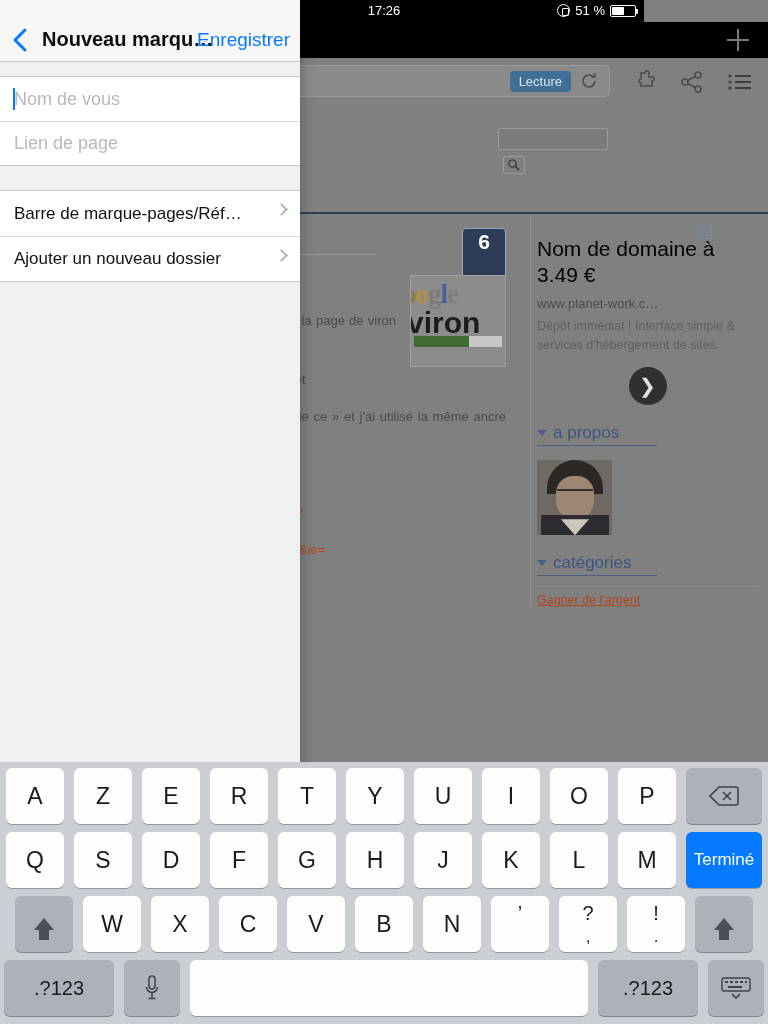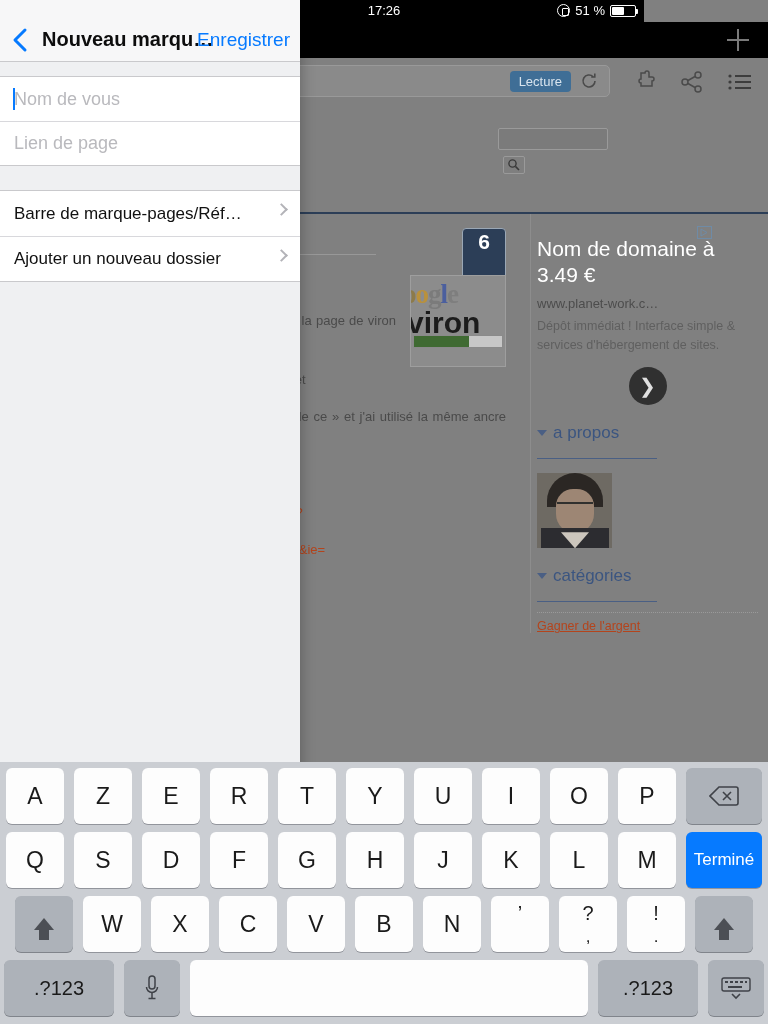--- a/index.html
+++ b/index.html
@@ -83,25 +83,25 @@
   .pr-img .g b:nth-child(1){color:#8d7b4a;} .pr-img .g b:nth-child(2){color:#b9913c;}
   .pr-img .g b:nth-child(3){color:#7b7b7b;} .pr-img .g b:nth-child(4){color:#4b5f9e;}
   .pr-img .g b:nth-child(5){color:#7e7e7e;} .pr-img .g b:nth-child(6){color:#a84c3a;}
   .pr-img .pr { position:absolute; top:30px; left:-4px; font-weight:bold; font-size:30px; color:#1c1c1c; font-family:"Liberation Sans",sans-serif;}
   .pr-img .bar { position:absolute; left:2px; right:2px; bottom:18px; height:13px; background:#c7c7c7; border:1px solid #8a8a8a;}
   .pr-img .bar i { position:absolute; left:0; top:0; bottom:0; width:62%; background:#3f6a32;}
 
   .sidebar { width: 238px; padding: 10px 10px 0 6px; border-left:1px solid #8d8d8d; }
   .ad-box { position:relative; padding-top:12px; }
   .ad-mark { position:absolute; right:46px; top:2px; width:15px;height:13px; border:1px solid #6f8ba6; display:flex;align-items:center;justify-content:center; }
-  .ad-title { font-size:21px; color:#ffffff; line-height:1.25; }
+  .ad-title { font-size:21px; color:#000000; line-height:1.25; }
   .ad-url { font-size:13px; color:#4c4c4c; margin-top:7px; }
   .ad-desc { font-size:12.5px; color:#5f5f5f; line-height:1.55; margin-top:6px; }
   .ad-arrow { width:38px;height:38px;border-radius:50%;background:#303030;margin:12px auto 0; display:flex;align-items:center;justify-content:center;color:#e0e0e0;font-size:20px;}
-  .side-head { margin-top:18px; border-bottom:1px solid #4a5f84; padding-bottom:15px; color:#3b5580; font-size:17px; display:flex; align-items:center; gap:6px; width:120px;}
+  .side-head { margin-top:18px; border-bottom:1px solid #4a5f84; padding-bottom:2px; color:#3b5580; font-size:17px; display:flex; align-items:center; gap:6px; width:120px;}
   .caret { width:0;height:0;border-left:5px solid transparent;border-right:5px solid transparent;border-top:6px solid #4a5f84;}
   .bio-photo { width:75px;height:75px;margin-top:14px;background:#6e6a63; position:relative; overflow:hidden;}
   .bio-photo .hair{position:absolute;left:10px;top:0;width:56px;height:34px;background:#2b2724;border-radius:28px 28px 0 0;}
   .bio-photo .face{position:absolute;left:19px;top:16px;width:38px;height:44px;background:#9d8674;border-radius:18px 18px 20px 20px;}
   .bio-photo .glasses{position:absolute;left:20px;top:29px;width:36px;height:5px;border-top:2px solid #30302e;}
   .bio-photo .shirt{position:absolute;left:4px;bottom:0;width:68px;height:20px;background:#2c2c30;}
   .bio-photo .collar{position:absolute;left:24px;bottom:0;width:28px;height:16px;background:#ccc6bd;clip-path:polygon(0 0,100% 0,50% 100%);}
   .bio-text { font-size:12.5px; font-weight:bold; color:#2e2e2e; line-height:1.5; margin-top:10px; }
   .bio-text a { color:#b4441c; text-decoration:none; }
   .cat-link { font-size:12.5px; color:#b4441c; margin-top:10px; display:block; border-top:1px dotted #9a9a9a; padding-top:6px;}

